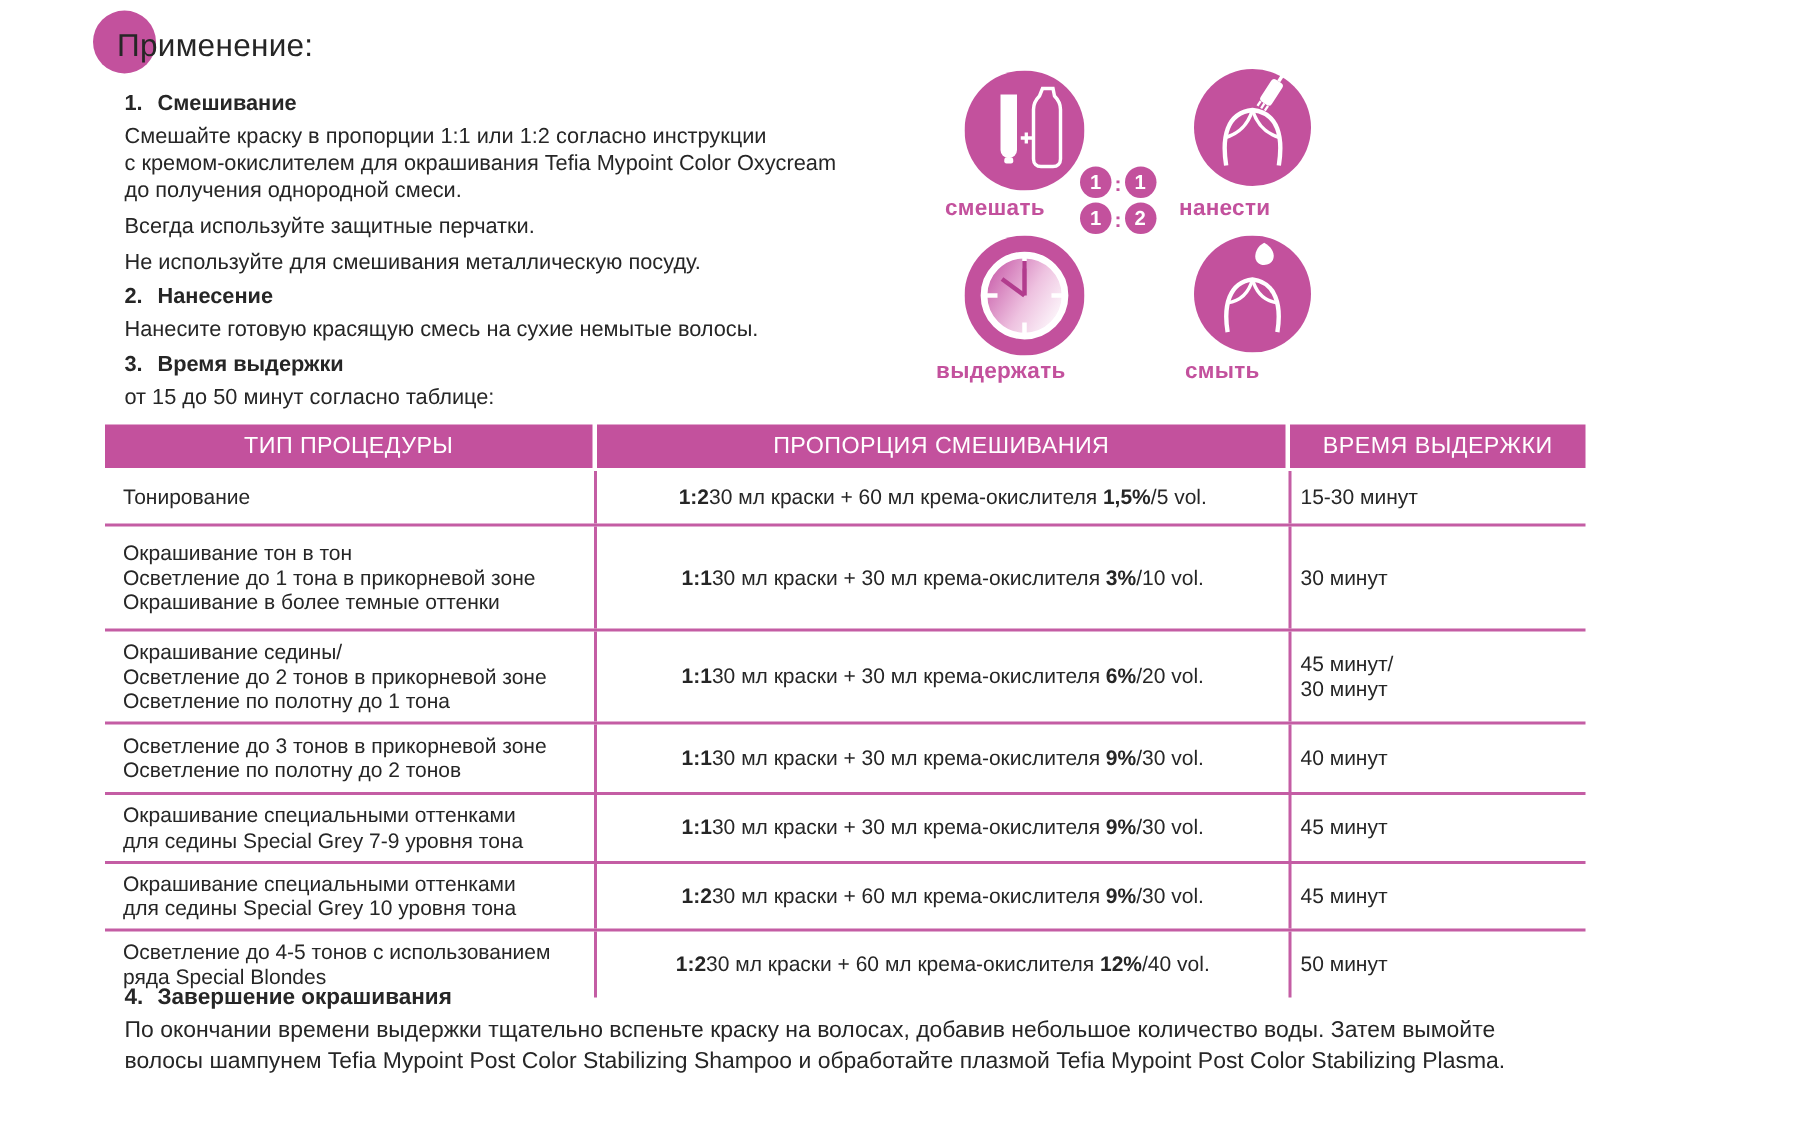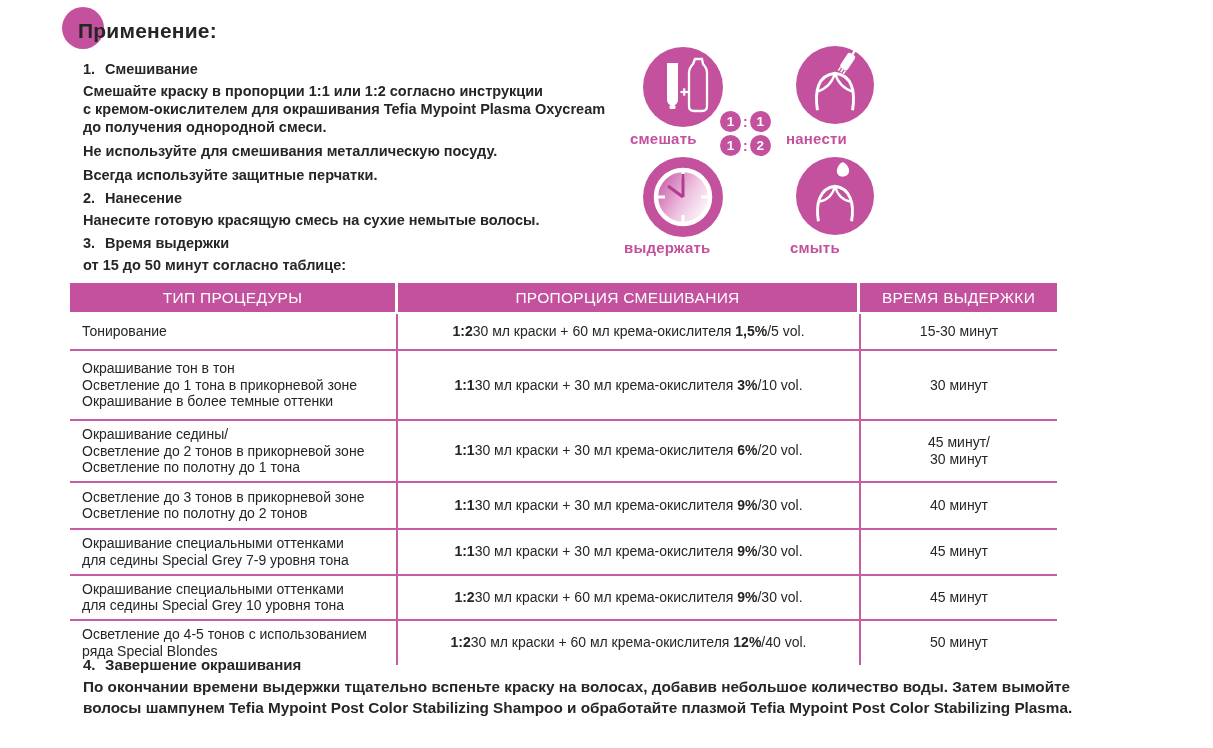--- a/index.html
+++ b/index.html
@@ -3,27 +3,27 @@
 <meta charset="utf-8">
 <style>
   :root{ --accent:#c3519d; --accent-line:#c45da4; --text:#262626; }
   *{ margin:0; padding:0; box-sizing:border-box; }
   html,body{ background:#ffffff; }
   body{ font-family:"Liberation Sans", sans-serif; color:var(--text); }
   .page{ position:relative; width:1213px; height:748px; background:#fff; overflow:hidden; }
 
   
   .title-dot{ position:absolute; left:62px; top:7px; width:42px; height:42px; border-radius:50%; background:var(--accent); }
-  .page-title{ position:absolute; left:78px; top:19px; font-size:21px; font-weight:bold; letter-spacing:.2px; }
+  .page-title{ position:absolute; left:78px; top:19px; font-size:21px; font-weight:normal; letter-spacing:.2px; }
 
   
   .instructions{ position:absolute; left:83px; top:56px; width:560px; }
   .step-heading{ display:flex; font-weight:bold; font-size:14.5px; margin:5px 0 5px 0; }
   .step-heading .num{ width:22px; flex:0 0 22px; }
-  .line{ font-size:14.5px; line-height:18px; white-space:nowrap;font-weight:bold; }
+  .line{ font-size:14.5px; line-height:18px; white-space:nowrap; }
   .para{ margin-bottom:6px; }
 
   
   .iconpanel{ position:absolute; left:630px; top:42px; width:270px; height:215px; }
   .icn{ position:absolute; }
   .icn svg{ display:block; }
   .icn-label{ position:absolute; font-size:15px; font-weight:bold; color:var(--accent); text-align:left; letter-spacing:.2px; }
   .ratios{ position:absolute; left:90px; top:69px; }
   .ratio-row{ display:flex; align-items:center; margin-bottom:3px; }
   .ratio-bubble{ width:21px; height:21px; border-radius:50%; background:var(--accent); color:#fff; font-size:13.5px; font-weight:bold; display:flex; align-items:center; justify-content:center; }
@@ -32,21 +32,21 @@
   
   .proc-table{ position:absolute; left:70px; top:283px; width:987px; }
   .t-head{ display:flex; gap:3px; height:29px; }
   .t-head .hcell{ background:var(--accent); color:#fff; font-size:15.5px; display:flex; align-items:center; justify-content:center; letter-spacing:.3px; }
   .hc1{ width:325px; } .hc2{ width:459px; } .hc3{ width:197px; }
   .t-body{ margin-top:2px; }
   .t-row{ display:flex; border-bottom:2px solid var(--accent-line); }
   .t-row:last-child{ border-bottom:none; }
   .c1{ width:326px; padding:5px 8px 5px 12px; display:flex; flex-direction:column; justify-content:center; }
   .c2{ width:463px; border-left:2px solid var(--accent-line); display:flex; flex-direction:row; justify-content:center; align-items:center; text-align:center; padding:4px 6px; }
-  .c3{ width:198px; border-left:2px solid var(--accent-line); display:flex; flex-direction:column; justify-content:center; align-items:center; text-align:center; padding:4px 6px; }
+  .c3{ width:198px; border-left:2px solid var(--accent-line); display:flex; flex-direction:column; justify-content:center; align-items:flex-start; text-align:center; padding:4px 6px; }
   .cell-line{ font-size:14px; line-height:16.5px; white-space:nowrap; }
   .ratio-line{ font-size:14px; font-weight:bold; line-height:17px; }
   .mix-line{ font-size:14px; line-height:17px; white-space:nowrap; }
   .mix-line b{ font-weight:bold; }
 
   
   .finish{ position:absolute; left:83px; top:651px; width:1090px; }
   .finish .step-heading{ font-size:15px; margin-bottom:4px; }
   .finish .line{ font-size:15.3px; line-height:20.5px; }
 </style>
@@ -58,25 +58,25 @@
   <div class="title-dot"></div>
   <div class="page-title">Применение:</div>
 
   <div class="instructions">
     <div class="step-heading">
       <span class="num">1.</span>
       <span>Смешивание</span>
     </div>
     <div class="para">
       <div class="line">Смешайте краску в пропорции 1:1 или 1:2 согласно инструкции</div>
-      <div class="line">с кремом-окислителем для окрашивания Tefia Mypoint Plasma Oxycream</div>
+      <div class="line">с кремом-окислителем для окрашивания Tefia Mypoint Color Oxycream</div>
       <div class="line">до получения однородной смеси.</div>
     </div>
+    <div class="para line">Всегда используйте защитные перчатки.</div>
     <div class="para line">Не используйте для смешивания металлическую посуду.</div>
-    <div class="para line">Всегда используйте защитные перчатки.</div>
 
     <div class="step-heading">
       <span class="num">2.</span>
       <span>Нанесение</span>
     </div>
     <div class="para line">Нанесите готовую красящую смесь на сухие немытые волосы.</div>
 
     <div class="step-heading">
       <span class="num">3.</span>
       <span>Время выдержки</span>

